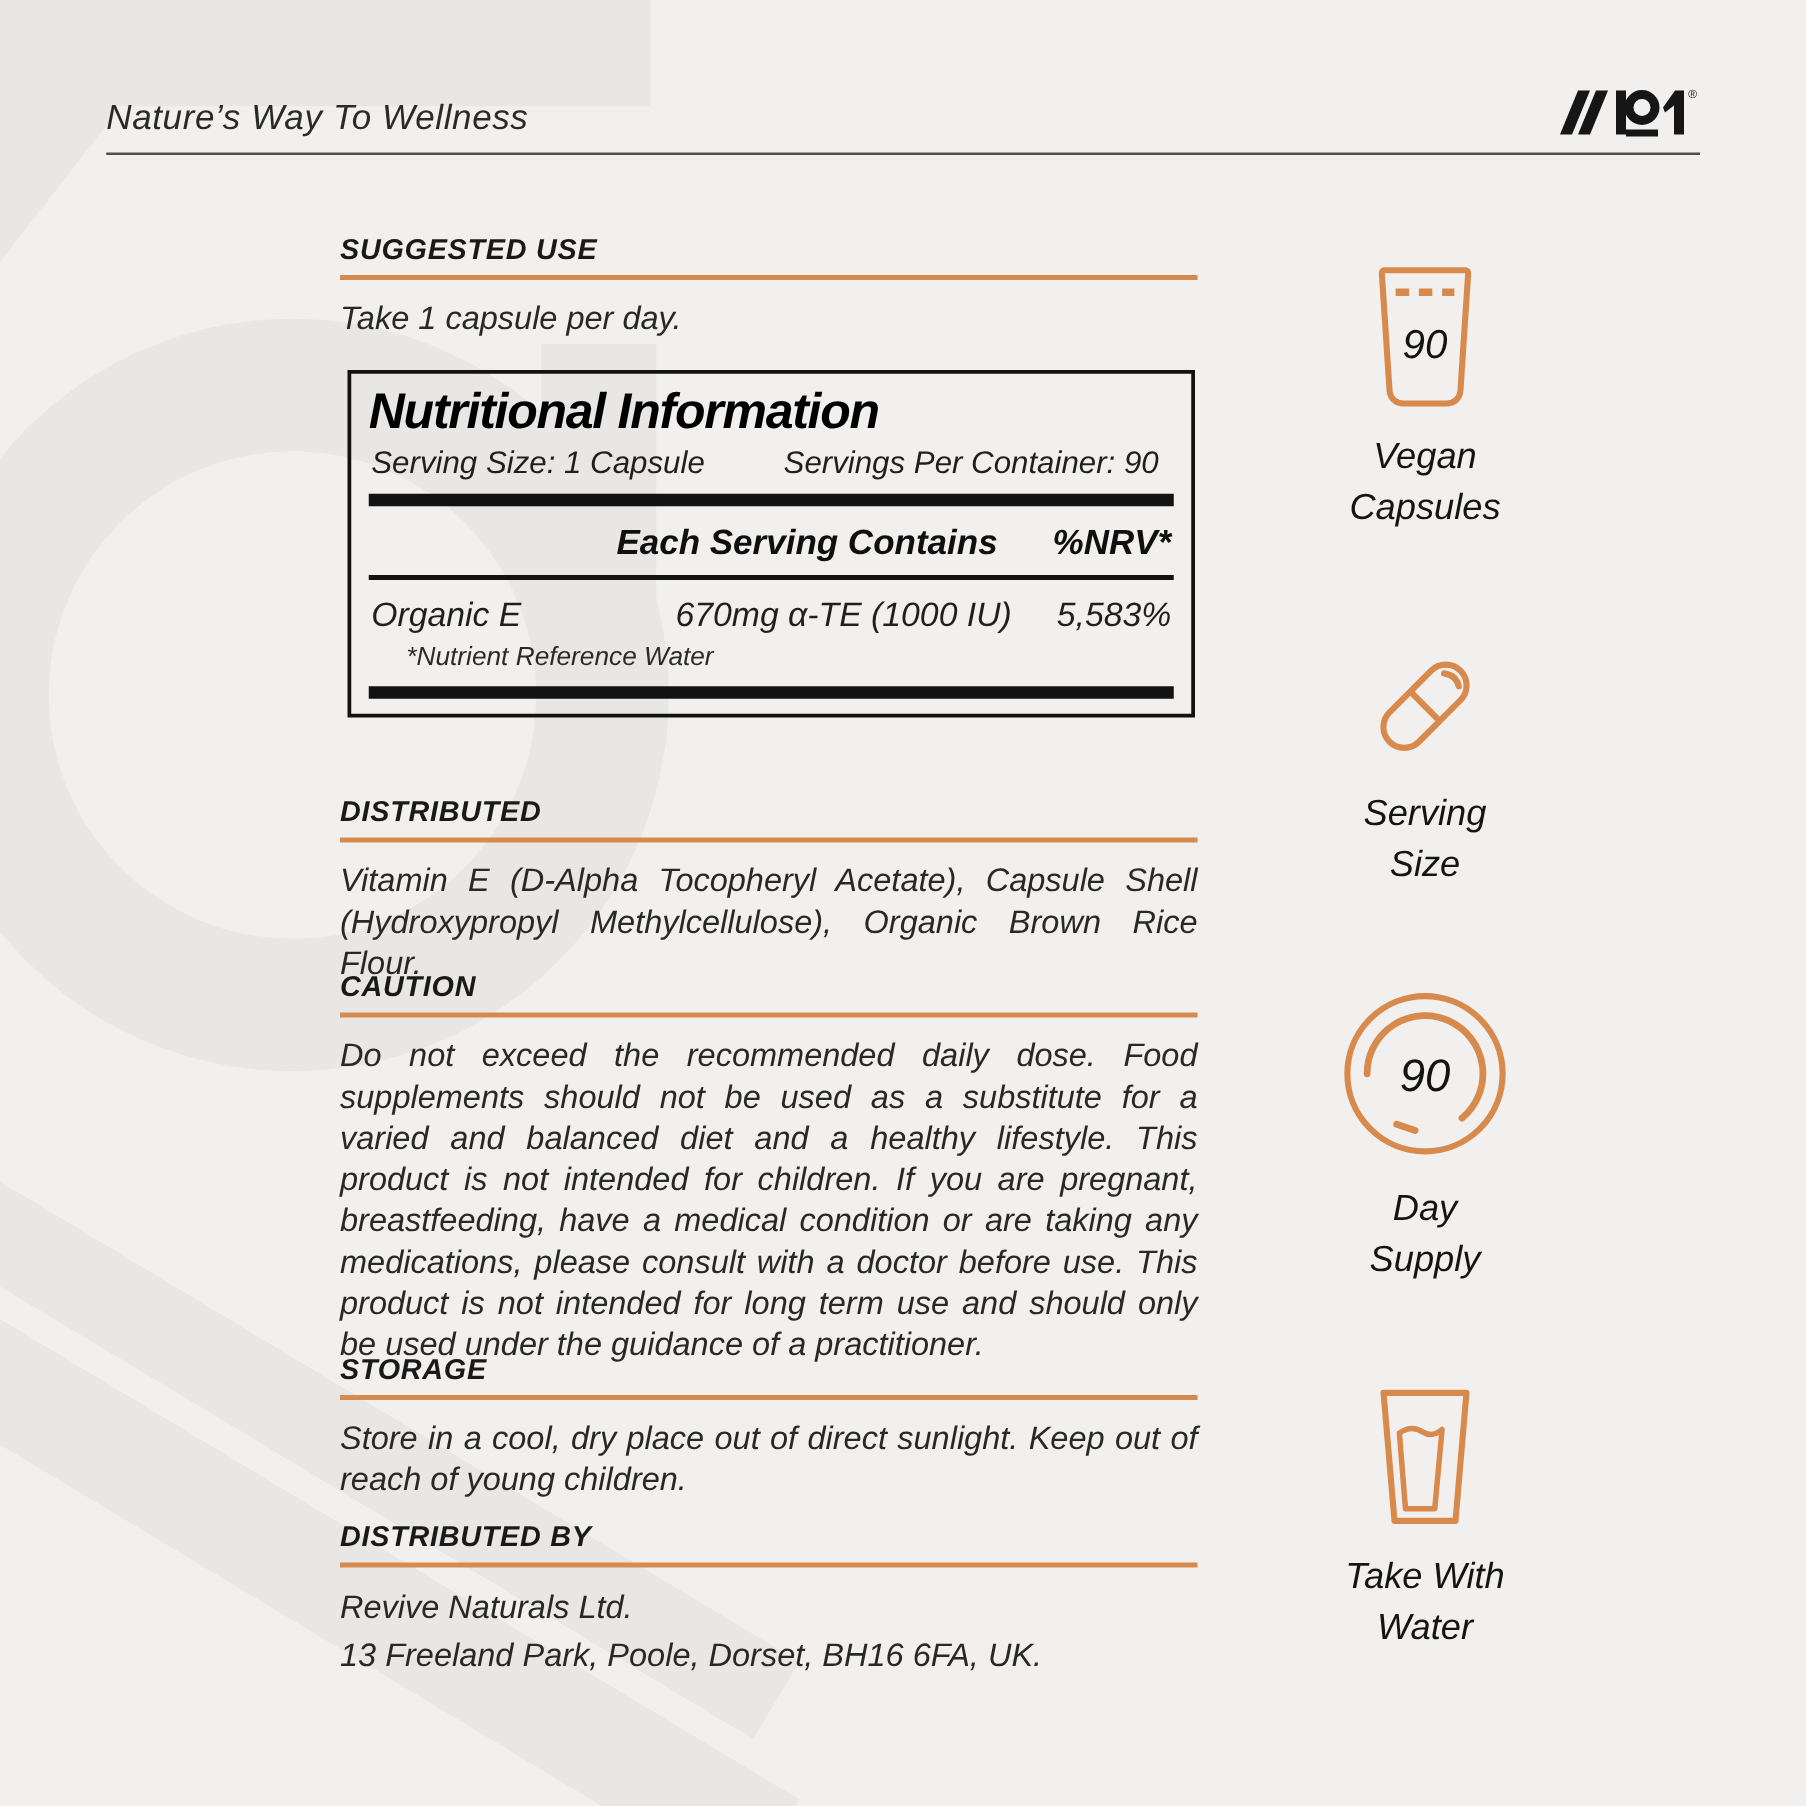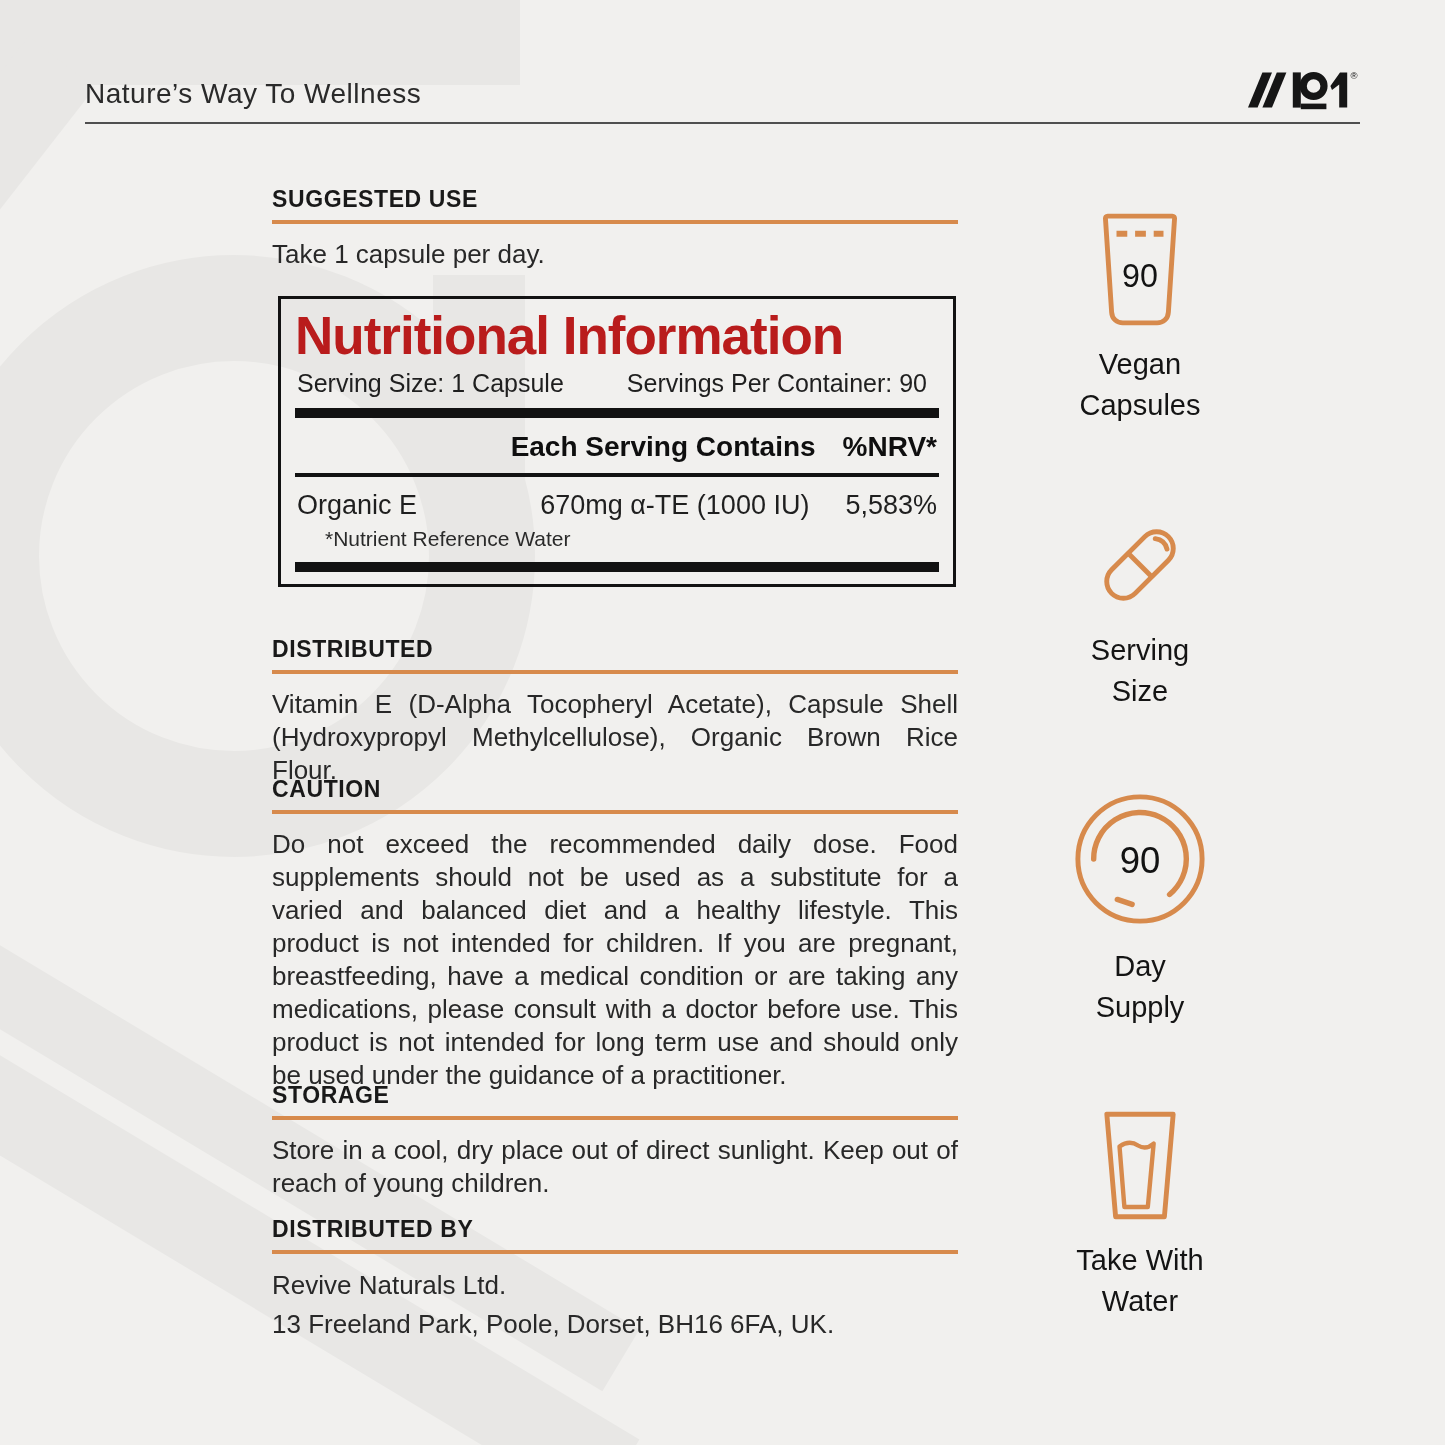--- a/index.html
+++ b/index.html
@@ -12,43 +12,43 @@
   
   .wm{position:absolute;background:#E8E7E5;z-index:0;}
   .wm-ring{left:-67px;top:255px;width:390px;height:390px;background:transparent;
     border:106px solid #E8E7E5;border-radius:50%;}
   .wm-topband{left:0;top:0;width:520px;height:85px;}
   .wm-topslash{left:-45px;top:40px;width:84px;height:210px;transform:rotate(38deg);transform-origin:center;}
   .wm-vbar{left:433px;top:275px;width:92px;height:350px;}
   .wm-stripe1{left:-12px;top:938px;width:760px;height:72px;transform:rotate(31deg);transform-origin:left top;}
   .wm-stripe2{left:-12px;top:1048px;width:760px;height:86px;transform:rotate(31deg);transform-origin:left top;}
 
-  .layer{position:absolute;inset:0;z-index:1;}
+  .layer{position:absolute;inset:0;z-index:1;font-style:italic;}
 
   
   .tagline{position:absolute;left:85px;top:78px;font-size:28px;letter-spacing:.5px;color:#2a2a2a;}
   .header-rule{position:absolute;left:85px;top:122px;width:1275px;height:2px;background:#4f4f4f;}
   .brand-logo{position:absolute;left:1248px;top:66px;width:112px;height:48px;}
 
   
   .sec{position:absolute;left:272px;width:686px;}
   .sec-title{font-size:23px;font-weight:bold;letter-spacing:.6px;color:#191919;}
   .sec-rule{height:4px;background:#D78A4C;margin-top:7px;}
   .sec-text{margin-top:14px;font-size:26px;line-height:1.27;color:#282828;text-align:justify;}
   .sec-text.nojust{text-align:left;}
   .addr-line{font-size:26px;line-height:1.5;color:#282828;}
 
   
   .nut-box{position:absolute;left:278px;top:296px;width:678px;box-sizing:border-box;
     border:3px solid #121212;padding:10px 14px 12px 14px;}
-  .nut-title{font-size:53px;font-weight:bold;letter-spacing:-1px;line-height:1.0;color:#b91c1c;white-space:nowrap;}
+  .nut-title{font-size:40px;font-weight:bold;letter-spacing:-1px;line-height:1.0;color:#000000;white-space:nowrap;}
   .serving-row{display:flex;justify-content:space-between;font-size:25px;color:#1f1f1f;margin:7px 12px 10px 2px;}
   .bar-thick{height:10px;background:#121212;}
   .bar-thin{height:4px;background:#121212;}
-  .each-row{display:flex;justify-content:flex-end;align-items:baseline;gap:27px;
+  .each-row{display:flex;justify-content:flex-end;align-items:baseline;gap:44px;
     font-size:28px;font-weight:bold;color:#0f0f0f;margin:13px 2px 10px 2px;}
   .nutrient-row{display:flex;align-items:baseline;font-size:27px;color:#1f1f1f;margin:13px 2px 6px 2px;}
   .nutrient-amount{margin-left:auto;}
   .nutrient-nrv{margin-left:36px;}
   .footnote{font-size:21px;color:#2a2a2a;padding-left:30px;margin-bottom:11px;}
 
   
   .badge{position:absolute;left:1000px;width:280px;text-align:center;}
   .badge svg{display:inline-block;}
   .badge-label{margin-top:14px;font-size:29px;line-height:1.42;color:#141414;white-space:pre-line;}

